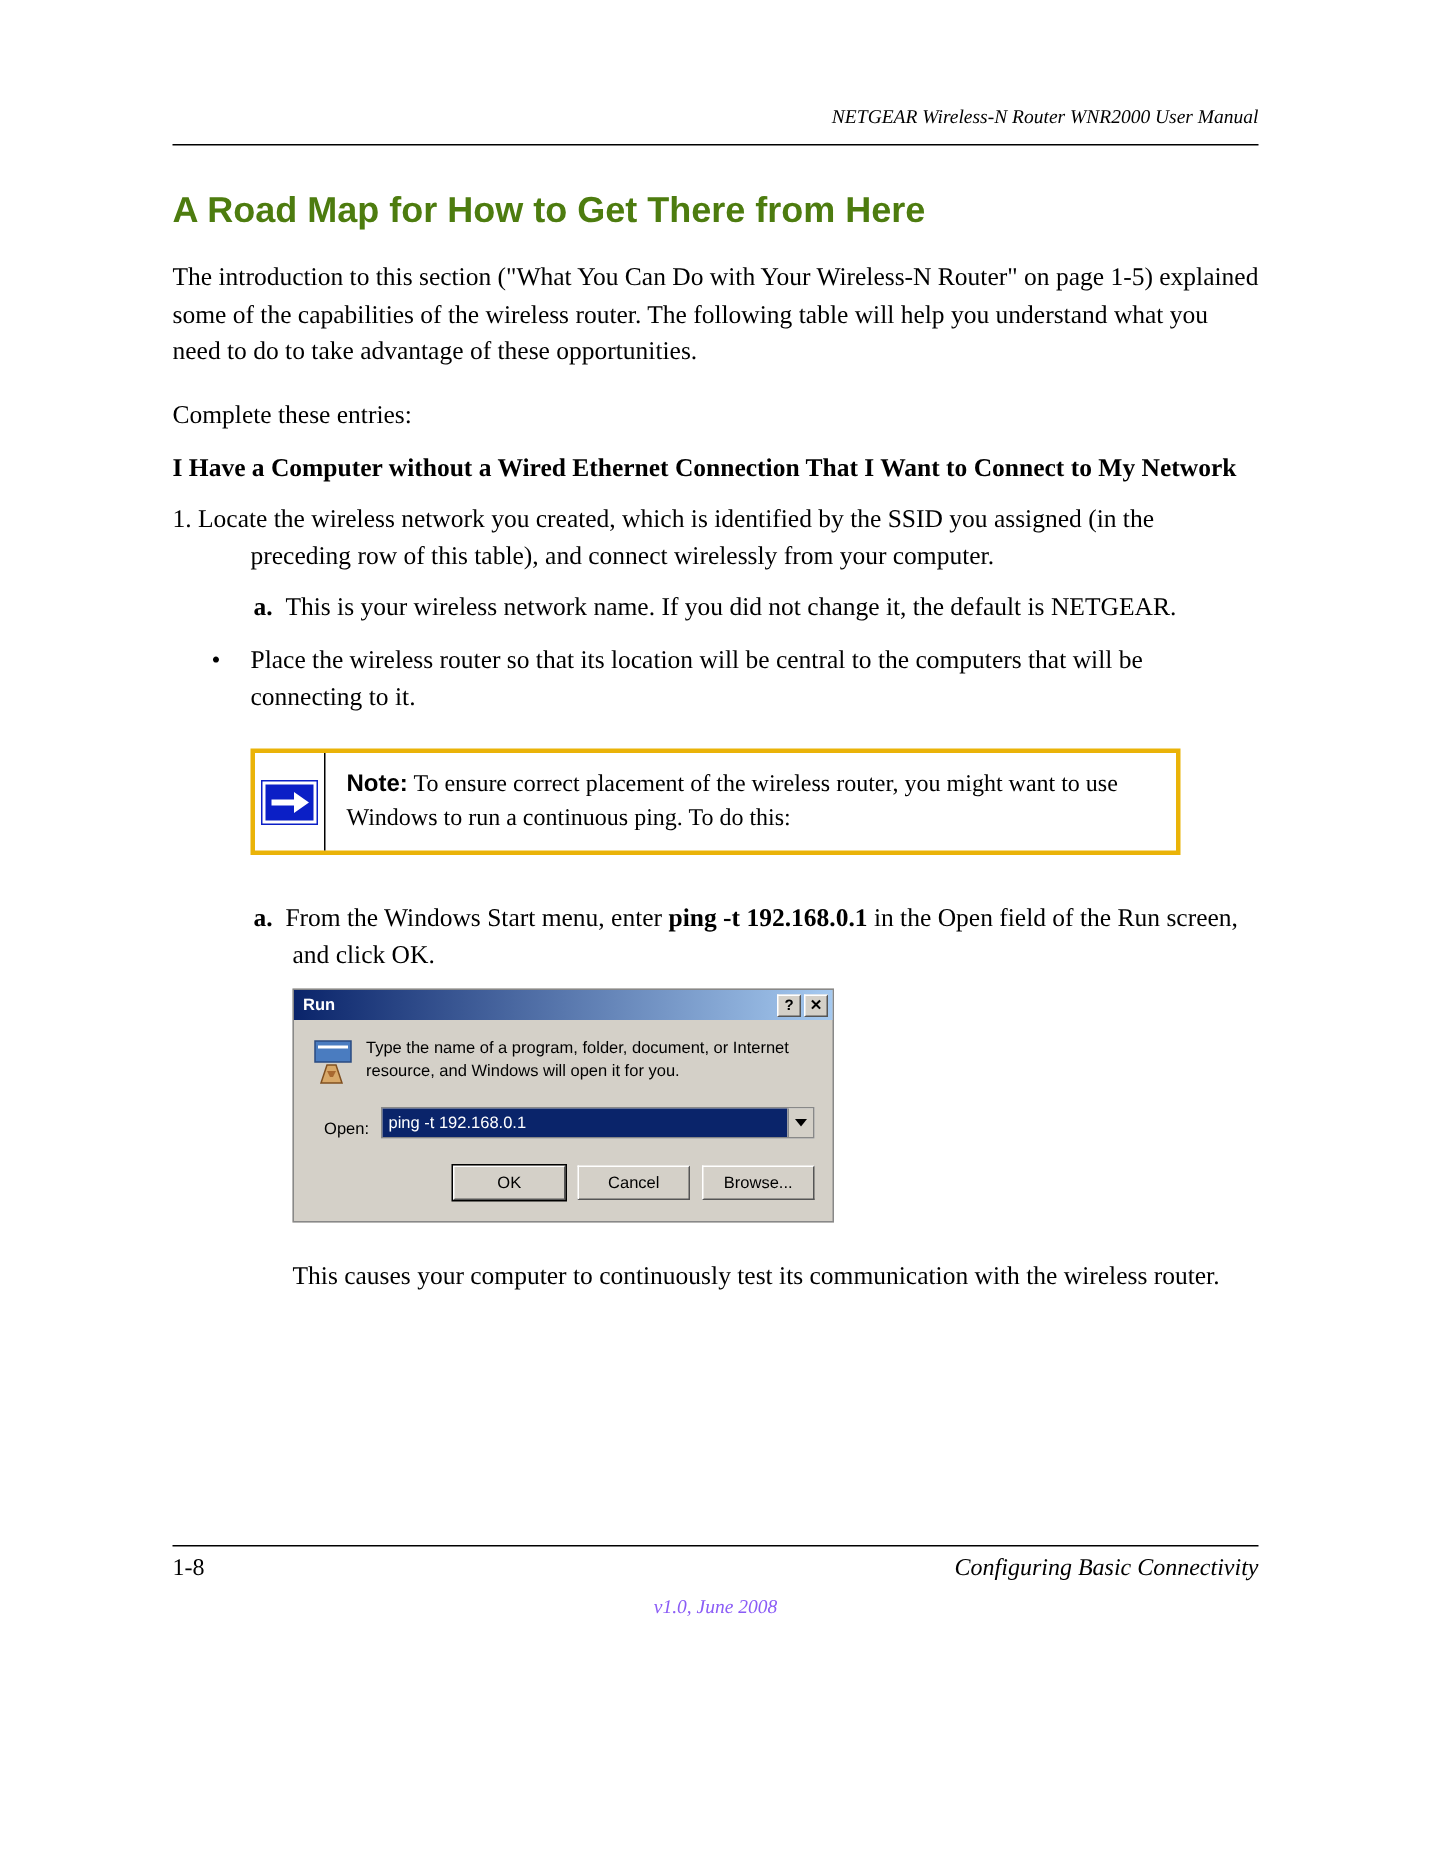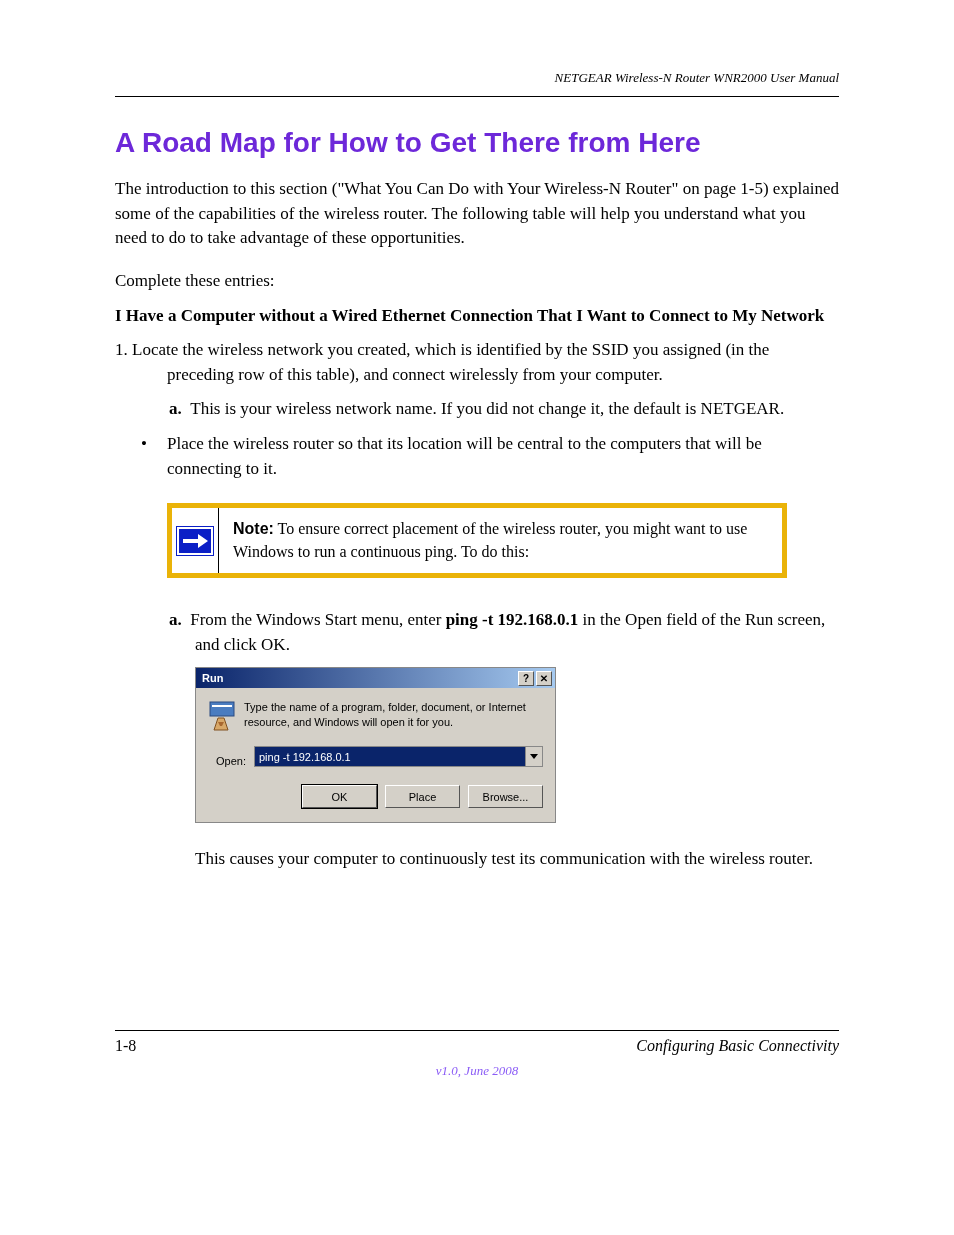--- a/index.html
+++ b/index.html
@@ -20,22 +20,22 @@
     font-size: 13px;
     margin-bottom: 10px;
   }
   .hr-top {
     border: none;
     border-top: 1.5px solid #000;
     margin-bottom: 30px;
   }
   .section-title {
     font-family: Arial, Helvetica, sans-serif;
-    font-size: 28px;
-    color: #6d28d9;
+    font-size: 24px;
+    color: #4d7c0f;
     font-weight: bold;
     margin-bottom: 18px;
   }
   .body-text {
     font-size: 17px;
     line-height: 1.45;
     margin-bottom: 18px;
   }
   .indent-item {
     font-size: 17px;
@@ -58,21 +58,21 @@
     padding-left: 52px;
     position: relative;
   }
   .bullet-item::before {
     content: "•";
     position: absolute;
     left: 26px;
     top: 0;
   }
   .note-box {
-    border: 5px solid #eab308;
+    border: 3px solid #eab308;
     display: flex;
     margin: 22px 0 30px 52px;
     width: 620px;
   }
   .note-icon-cell {
     border-right: 1px solid #000;
     width: 54px;
     display: flex;
     align-items: center;
     justify-content: center;
@@ -284,21 +284,21 @@
           <input class="combo-input" value="ping -t 192.168.0.1" style="">
           <div class="combo-btn">
             <svg width="8" height="6">
                 <path d="M0 0 L8 0 L4 5 Z" fill="#000"></path>
               </svg>
           </div>
         </div>
       </div>
       <div class="btnrow">
         <button class="winbtn default">OK</button>
-        <button class="winbtn">Place</button>
+        <button class="winbtn">Cancel</button>
         <button class="winbtn">Browse...</button>
       </div>
     </div>
   </div>
 
   <div class="sub-indent" style="margin-top:24px; text-indent:0;">This causes your computer to continuously test its communication with the wireless router.</div>
 </div>
 
 <div class="footer">
   <hr class="hr-bottom">

